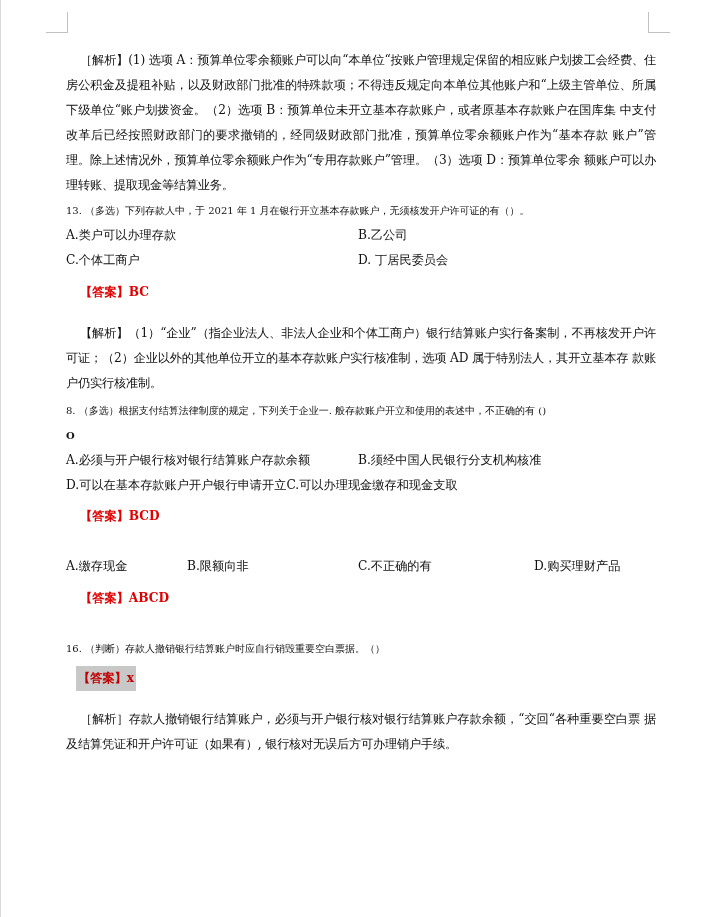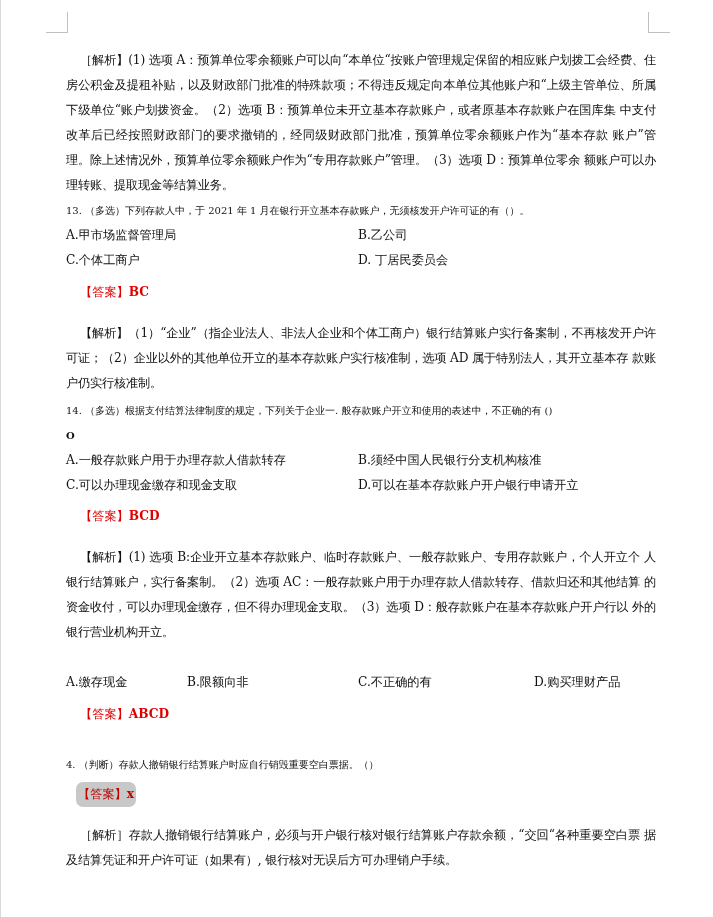--- a/index.html
+++ b/index.html
@@ -14,72 +14,71 @@
   .corner { position:absolute; border-color:#c0c0c0; border-style:solid; }
   .corner-tl { left:46px; top:12px; width:21px; height:20px; border-width:0 1px 1px 0; }
   .corner-tr { left:648px; top:12px; width:21px; height:20px; border-width:0 0 1px 1px; }
   .content { position:absolute; left:66px; top:32px; width:590px; }
   .p { font-size:12.2px; line-height:25px; margin:0; text-align:justify; letter-spacing:-0.2px; }
   .indent { text-indent:14px;margin-top:16px; }
   .q { font-size:10px; line-height:25px; margin:0; }
   .opts { display:flex; font-size:12.2px; line-height:25px; }
   .opt { white-space:nowrap; }
   .ans { font-size:12.2px; line-height:25px; margin:0; padding-left:14px; color:#e00000; font-weight:bold; }
-  .ans .lbl { font-weight:normal; }
-  .ans-hl { display:inline-block; background:#c8c8c8; padding:0 2px; color:#c00000;border-radius:7px; }
+  .ans .lbl { font-weight:bold; }
+  .ans-hl { display:inline-block; background:#c8c8c8; padding:0 2px; color:#c00000; }
 </style>
 </head>
 <body>
 
 <div class="page-edge"></div>
 <div class="corner corner-tl"></div>
 <div class="corner corner-tr"></div>
 
 <div class="content">
 
   <p class="p indent">［解析】(1) 选项 A：预算单位零余额账户可以向“本单位“按账户管理规定保留的相应账户划拨工会经费、住房公积金及提租补贴，以及财政部门批准的特殊款项；不得违反规定向本单位其他账户和“上级主管单位、所属下级单位“账户划拨资金。（2）选项 B：预算单位未开立基本存款账户，或者原基本存款账户在国库集 中支付改革后已经按照财政部门的要求撤销的，经同级财政部门批准，预算单位零余额账户作为“基本存款 账户”管理。除上述情况外，预算单位零余额账户作为“专用存款账户”管理。（3）选项 D：预算单位零余 额账户可以办理转账、提取现金等结算业务。</p>
 
   <div style="margin-top:0;">
     <p class="q">13.  （多选）下列存款人中，于 2021 年 1 月在银行开立基本存款账户，无须核发开户许可证的有（）。</p>
     <div class="opts">
-      <span class="opt" style="width:292px">A.甲市场监督管理局</span>
+      <span class="opt" style="width:292px">A.类户可以办理存款</span>
       <span class="opt">B.乙公司</span>
     </div>
     <div class="opts">
       <span class="opt" style="width:292px">C.个体工商户</span>
       <span class="opt">D. 丁居民委员会</span>
     </div>
     <p class="ans" style="margin-top:7px"><span class="lbl">【答案】</span><span>BC</span></p>
     <p class="p indent">【解析】（1）“企业”（指企业法人、非法人企业和个体工商户）银行结算账户实行备案制，不再核发开户许可证；（2）企业以外的其他单位开立的基本存款账户实行核准制，选项 AD 属于特别法人，其开立基本存 款账户仍实行核准制。</p>
   </div>
 
   <div style="margin-top:2px;">
-    <p class="q">14.  （多选）根据支付结算法律制度的规定，下列关于企业一. 般存款账户开立和使用的表述中，不正确的有 ()</p>
+    <p class="q">8.  （多选）根据支付结算法律制度的规定，下列关于企业一. 般存款账户开立和使用的表述中，不正确的有 ()</p>
     <p class="q" style="font-weight:bold">O</p>
     <div class="opts">
-      <span class="opt" style="width:292px">A.一般存款账户用于办理存款人借款转存</span>
+      <span class="opt" style="width:292px">A.必须与开户银行核对银行结算账户存款余额</span>
       <span class="opt">B.须经中国人民银行分支机构核准</span>
     </div>
     <div class="opts">
+      <span class="opt">D.可以在基本存款账户开户银行申请开立</span>
       <span class="opt" style="width:292px">C.可以办理现金缴存和现金支取</span>
-      <span class="opt">D.可以在基本存款账户开户银行申请开立</span>
     </div>
     <p class="ans" style="margin-top:6px"><span class="lbl">【答案】</span><span>BCD</span></p>
-    <p class="p indent">【解析】(1) 选项 B:企业开立基本存款账户、临时存款账户、一般存款账户、专用存款账户，个人开立个 人银行结算账户，实行备案制。（2）选项 AC：一般存款账户用于办理存款人借款转存、借款归还和其他结算 的资金收付，可以办理现金缴存，但不得办理现金支取。（3）选项 D：般存款账户在基本存款账户开户行以 外的银行营业机构开立。</p>
   </div>
 
   <div style="margin-top:25px;">
     <div class="opts">
       <span class="opt" style="width:121px">A.缴存现金</span>
       <span class="opt" style="width:171px">B.限额向非</span>
       <span class="opt" style="width:176px">C.不正确的有</span>
       <span class="opt">D.购买理财产品</span>
     </div>
     <p class="ans" style="margin-top:7px"><span class="lbl">【答案】</span><span>ABCD</span></p>
   </div>
 
   <div style="margin-top:25px;">
-    <p class="q">4.  （判断）存款人撤销银行结算账户时应自行销毁重要空白票据。（）</p>
+    <p class="q">16.  （判断）存款人撤销银行结算账户时应自行销毁重要空白票据。（）</p>
     <p class="ans" style="margin-top:5px; padding-left:10px"><span class="ans-hl"><span class="lbl">【答案】</span><span>x</span></span></p>
     <p class="p indent">［解析］存款人撤销银行结算账户，必须与开户银行核对银行结算账户存款余额，“交回“各种重要空白票 据及结算凭证和开户许可证（如果有）, 银行核对无误后方可办理销户手续。</p>
   </div>
 
 </div>
 
 </body></html>

